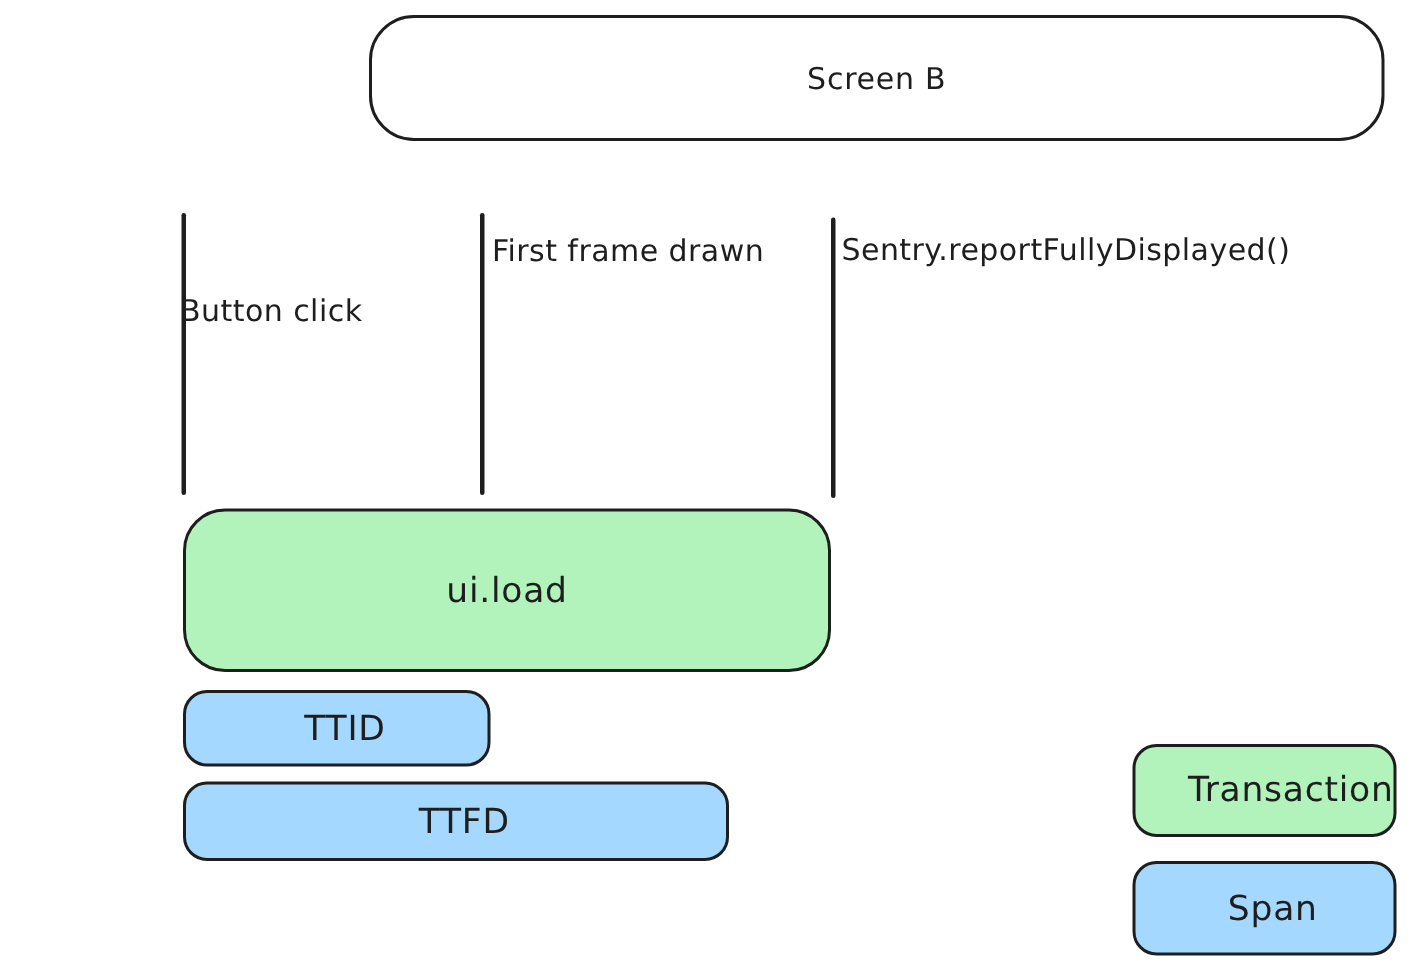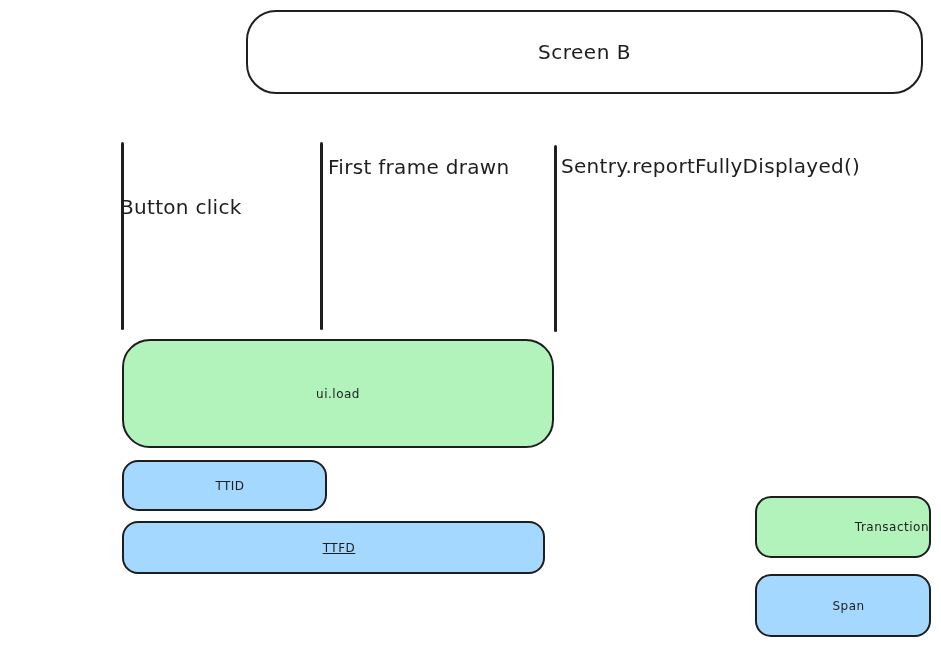--- a/index.html
+++ b/index.html
@@ -42,21 +42,21 @@
     white-space: nowrap;
     letter-spacing: 0.3px;
   }
 
   
   .pill {
     border: 2.5px solid var(--stroke, #1e1e1e);
     display: flex;
     align-items: center;
     justify-content: center;
-    font-size: 12px;
+    font-size: 23px;
     letter-spacing: 0.5px;
   }
   .pill.green { background: var(--transaction-fill, #b2f2bb); }
   .pill.blue  { background: var(--span-fill, #a5d8ff); }
   .pill.big   { border-radius: 28px; }
   .pill.small { border-radius: 16px; padding-left: 11px; }
 </style>
 </head>
 <body>
 
@@ -73,21 +73,21 @@
   <div class="abs event-label" style="left:120px; top:151px;margin-top:44px;">Button click</div>
   <div class="abs event-label" style="left:328px; top:155px;text-align:right;">First frame drawn</div>
   <div class="abs event-label" style="left:561px; top:154px;">Sentry.reportFullyDisplayed()</div>
 
   <div class="abs pill green big" style="left:122px; top:339px; width:432px; height:109px;">
     <span>ui.load</span>
   </div>
   <div class="abs pill blue small" style="left:122px; top:460px; width:205px; height:51px;">
     <span>TTID</span>
   </div>
-  <div class="abs pill blue small" style="left:122px; top:521px; width:423px; height:53px;text-decoration:underline;">
+  <div class="abs pill blue small" style="left:122px; top:521px; width:364px; height:53px;">
     <span>TTFD</span>
   </div>
 
   <div class="abs pill green small" style="left:755px; top:496px; width:176px; height:62px;justify-content:flex-end;">
     <span>Transaction</span>
   </div>
   <div class="abs pill blue small" style="left:755px; top:574px; width:176px; height:63px;">
     <span>Span</span>
   </div>
 

